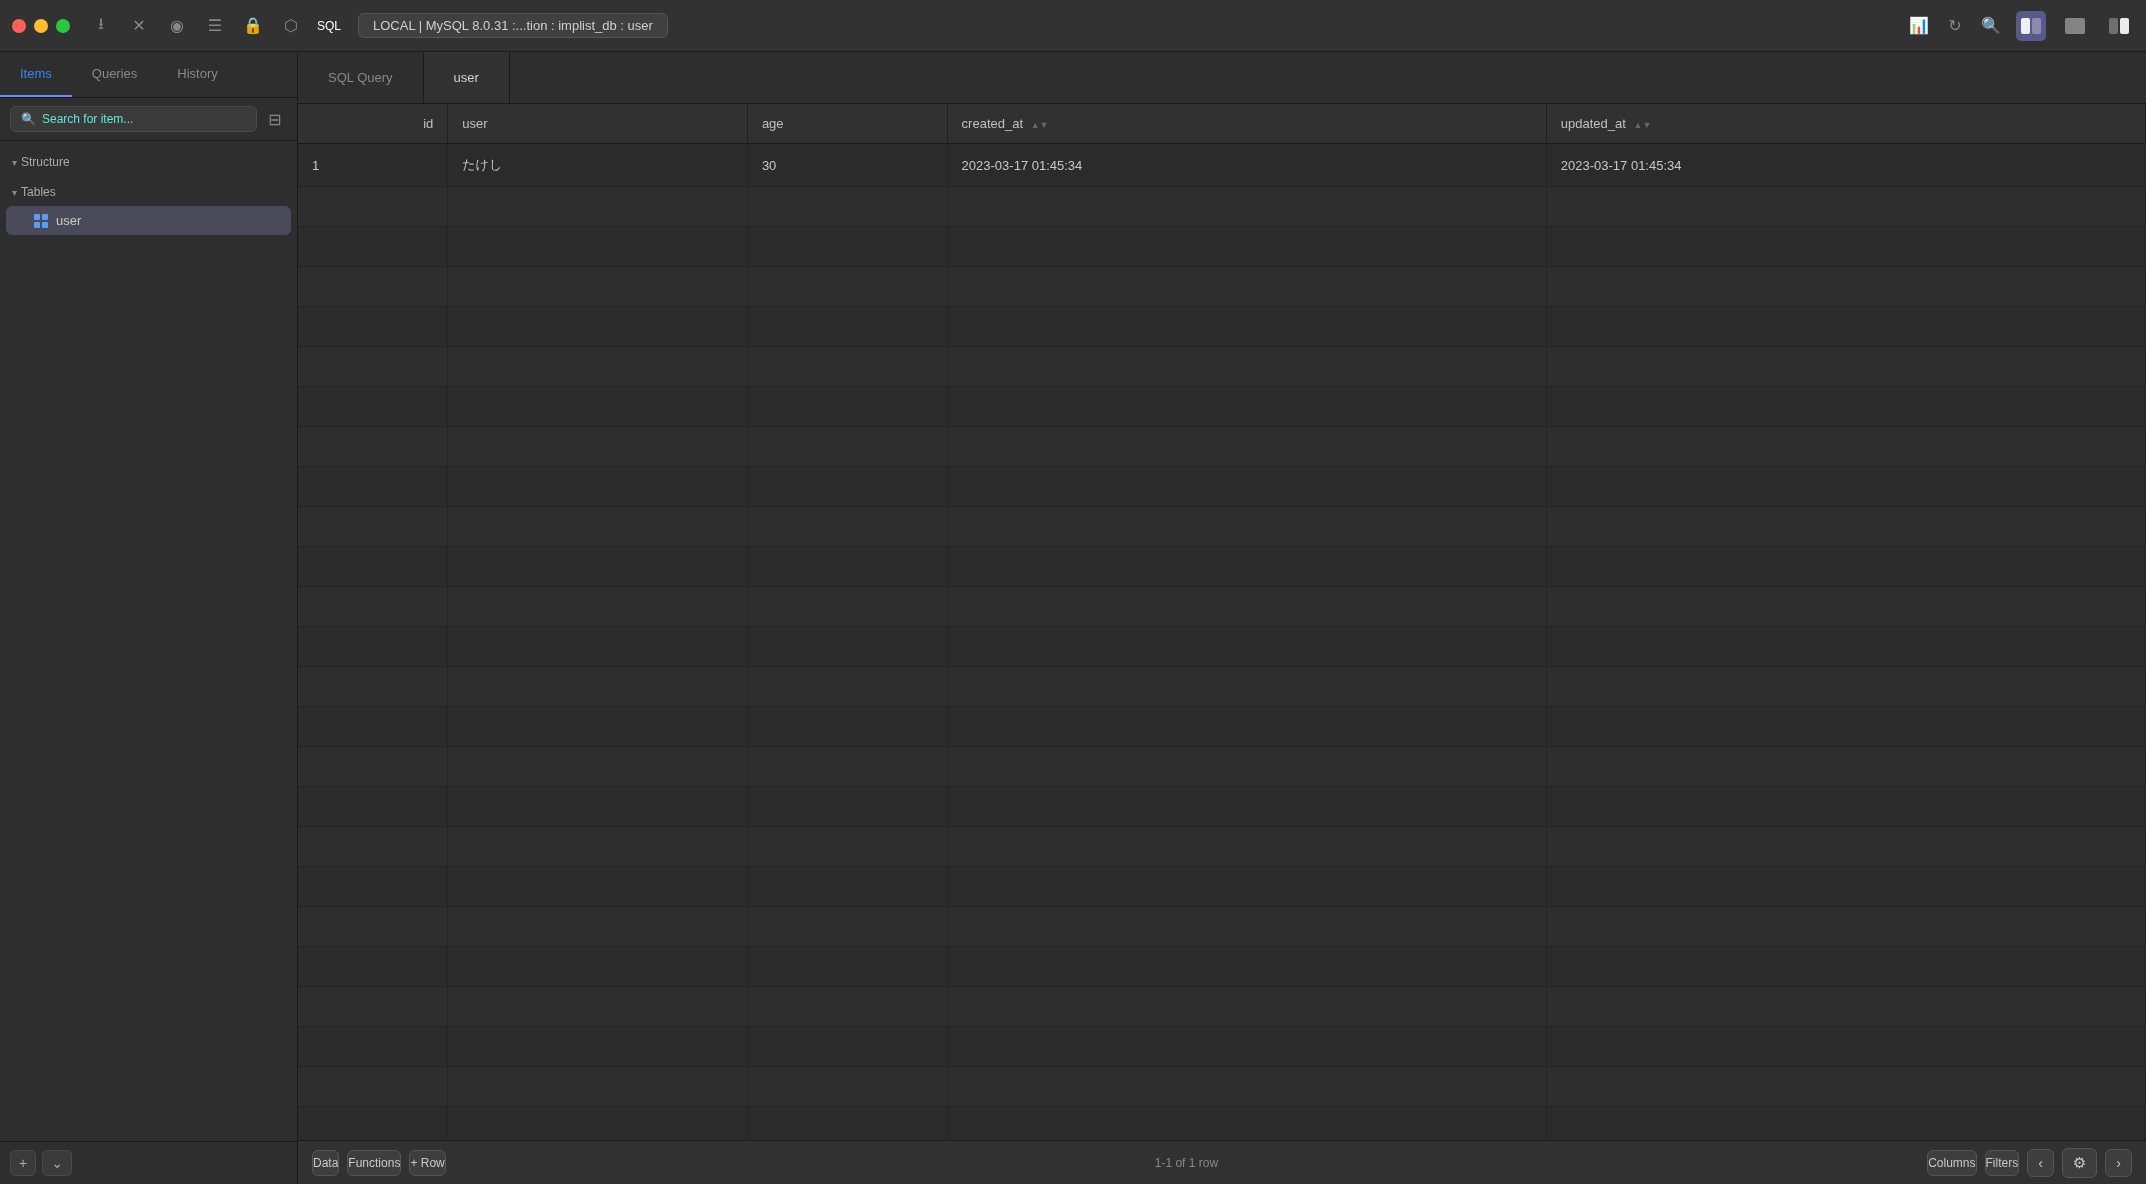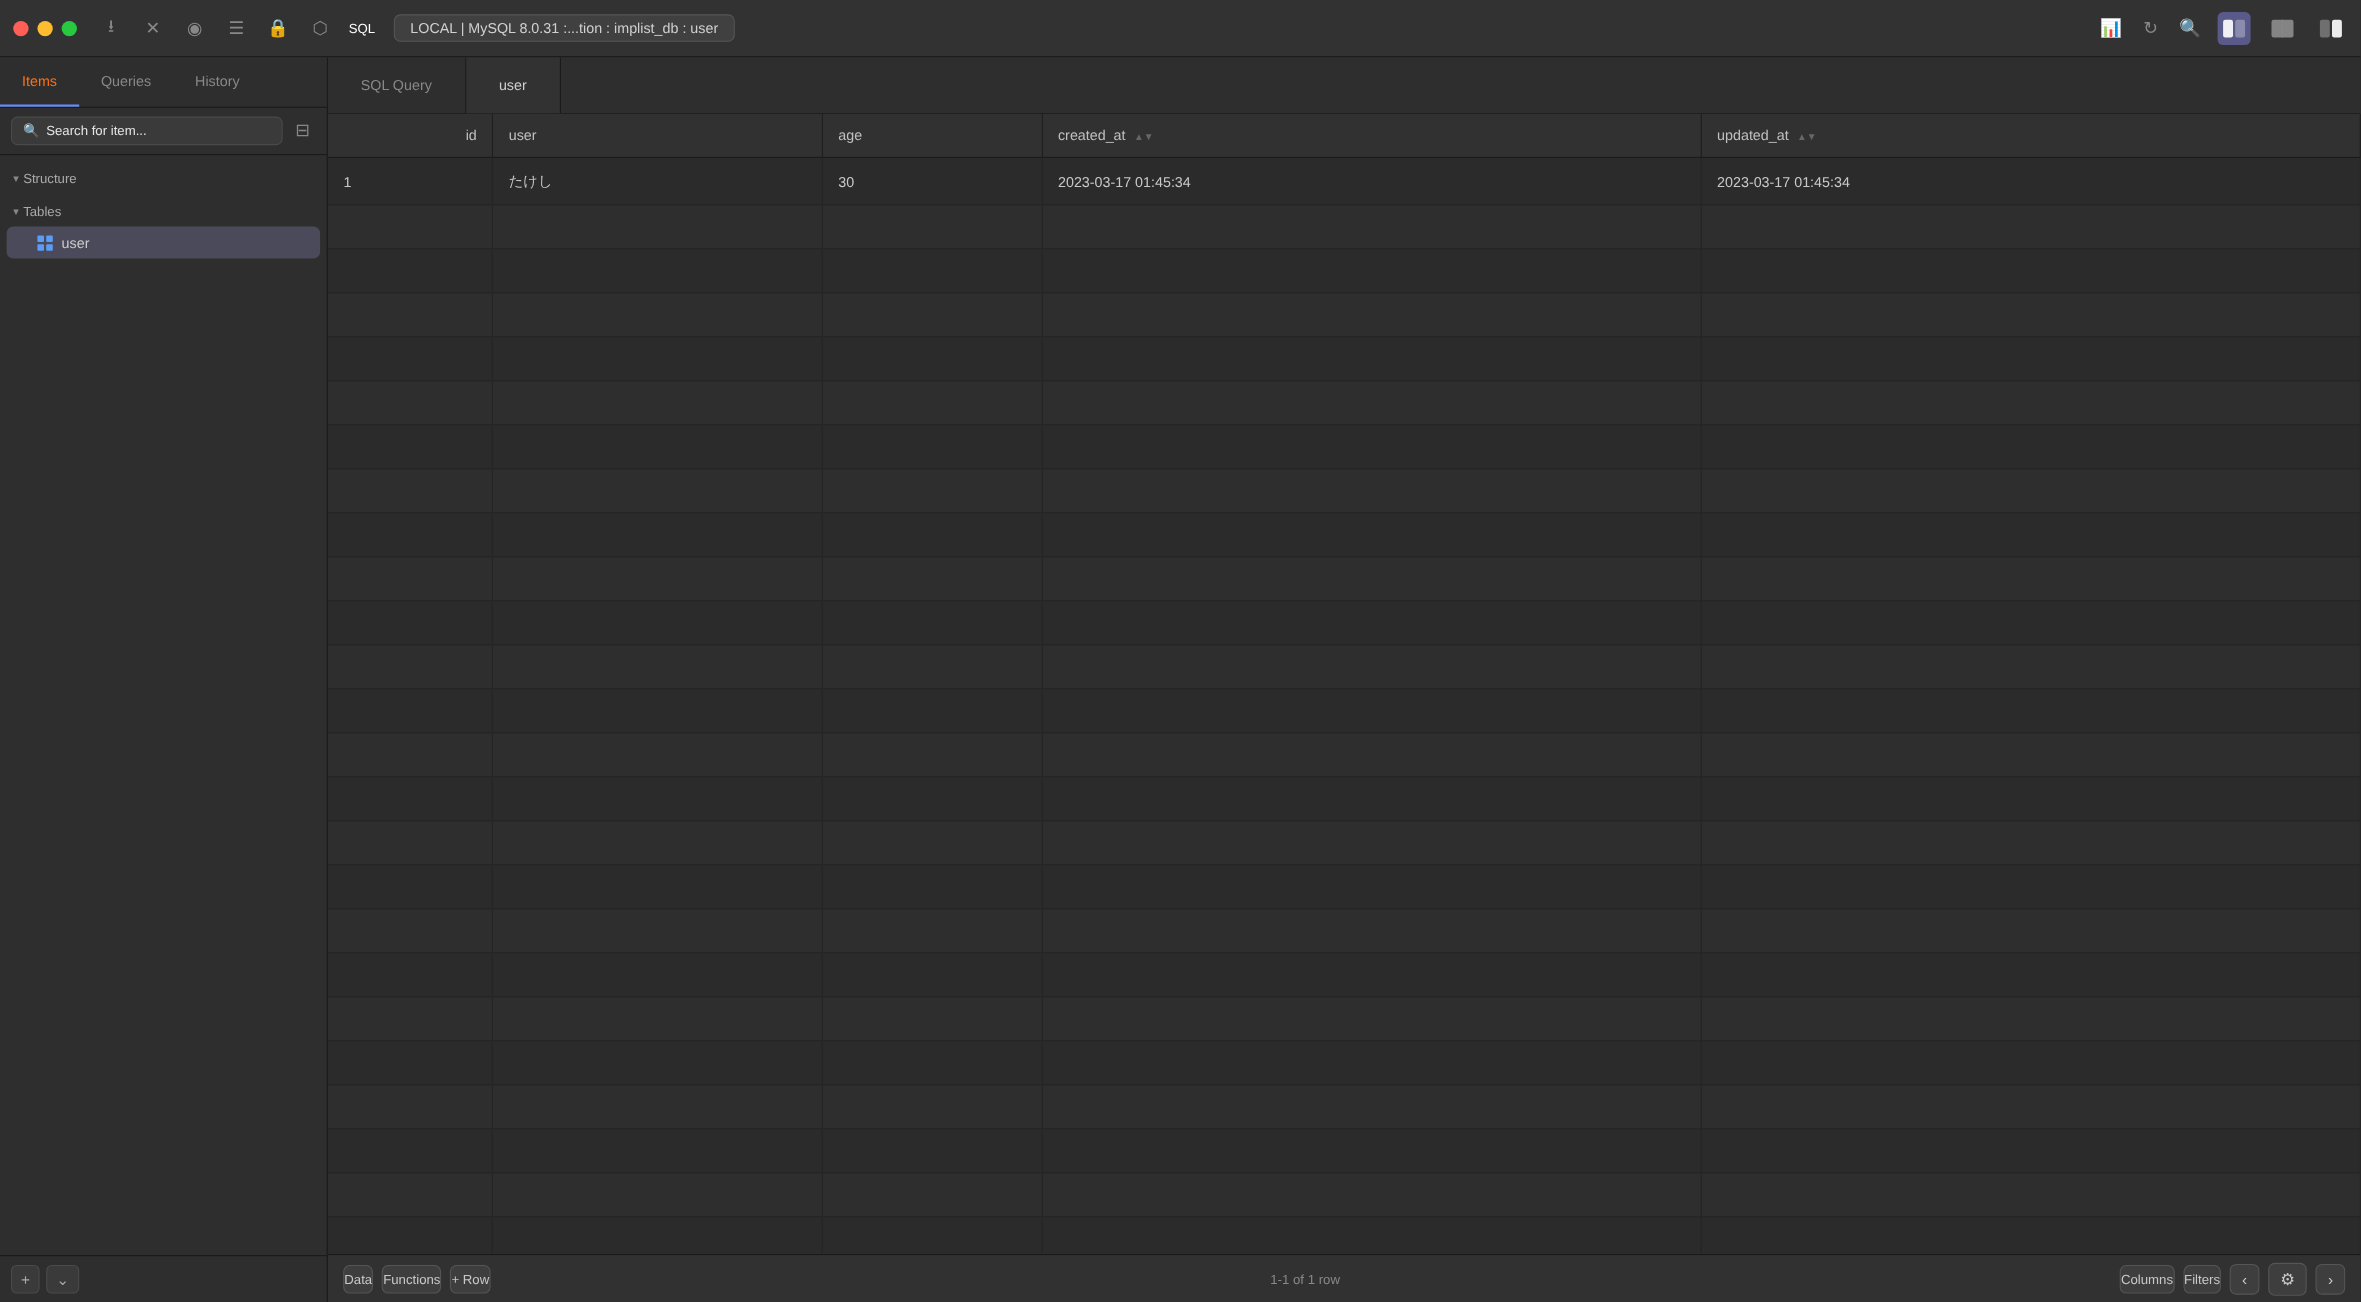--- a/index.html
+++ b/index.html
@@ -115,21 +115,21 @@
     }
     .sidebar-tab {
       padding: 14px 20px;
       cursor: pointer;
       color: #888;
       font-size: 13px;
       font-weight: 500;
       border-bottom: 2px solid transparent;
     }
     .sidebar-tab.active {
-      color: #f97316;
+      color: #3b82f6;
       border-bottom: 2px solid #6b8aff;
     }
 
     .sidebar-search {
       display: flex;
       align-items: center;
       padding: 8px 10px;
       gap: 6px;
       border-bottom: 1px solid #1a1a1a;
     }
@@ -427,21 +427,21 @@
   <div class="sidebar">
     <div class="sidebar-tabs">
       <div class="sidebar-tab active">Items</div>
       <div class="sidebar-tab">Queries</div>
       <div class="sidebar-tab">History</div>
     </div>
 
     <div class="sidebar-search">
       <div class="search-input-wrapper">
         <span style="color:#666; font-size:12px;">🔍</span>
-        <span style="color:#e5e5e5;">Search for item...</span>
+        <span style="color:#5eead4;">Search for item...</span>
       </div>
       <div class="filter-icon-btn">⊟</div>
     </div>
 
     <div class="sidebar-content">
       <div class="sidebar-section">
         <div class="sidebar-section-header">
           <span class="chevron">▾</span>
           <span>Structure</span>
         </div>

